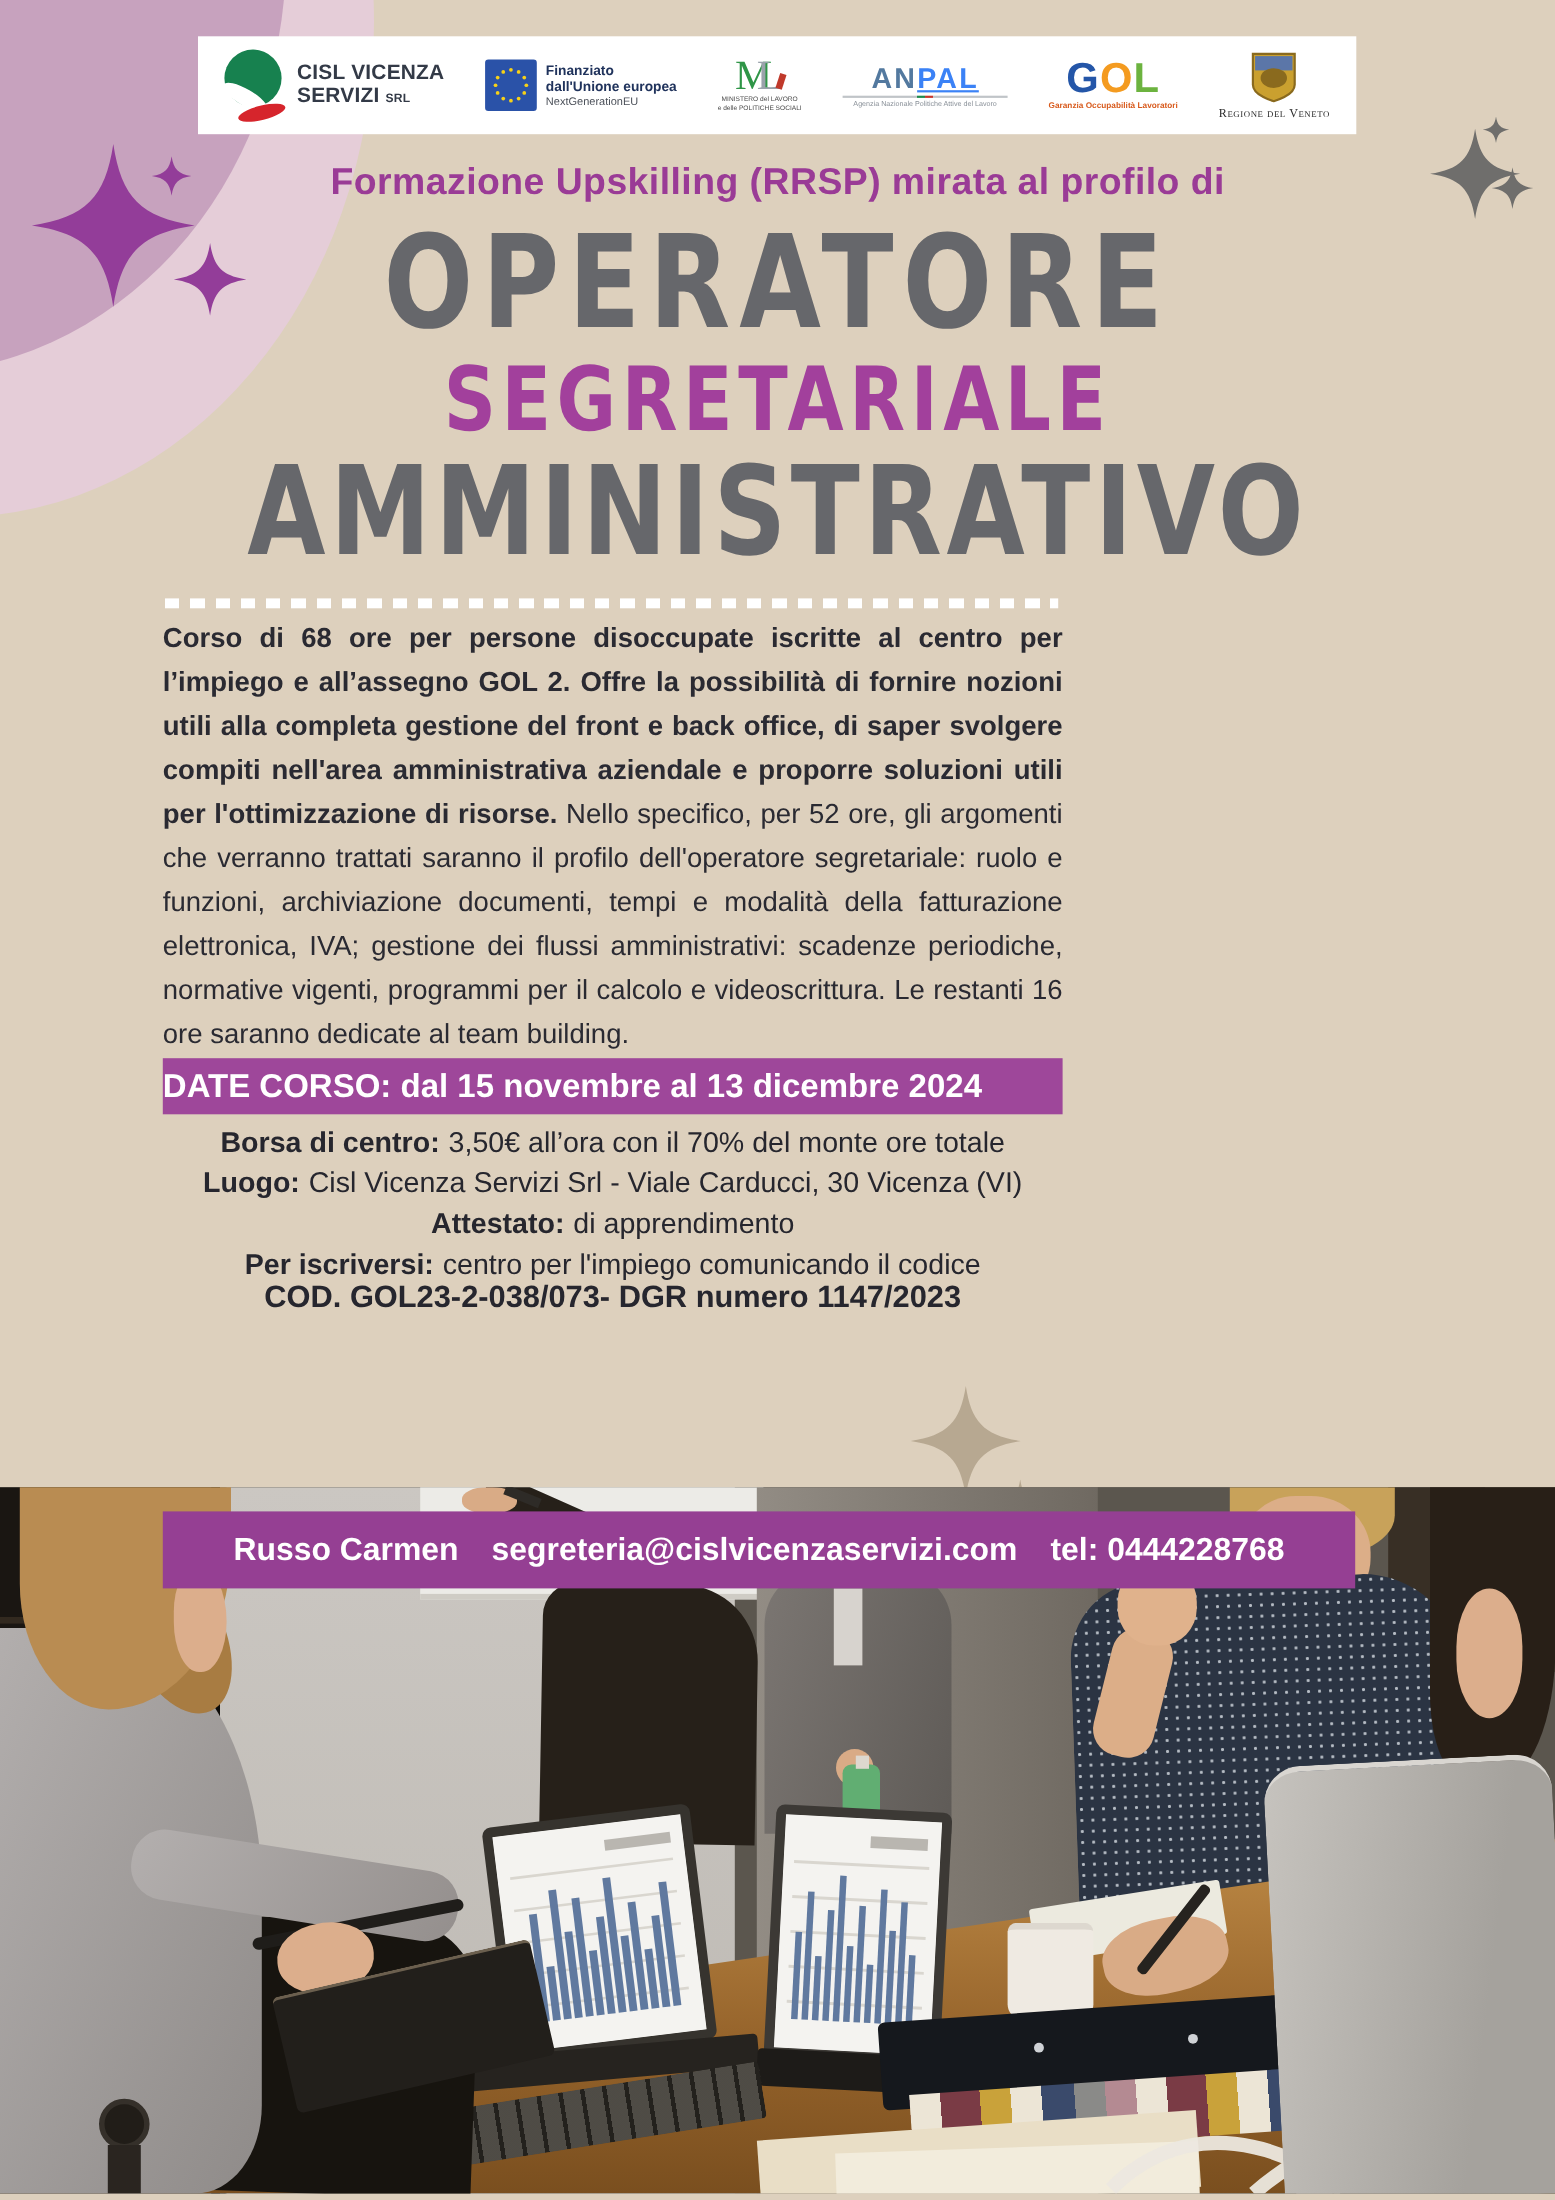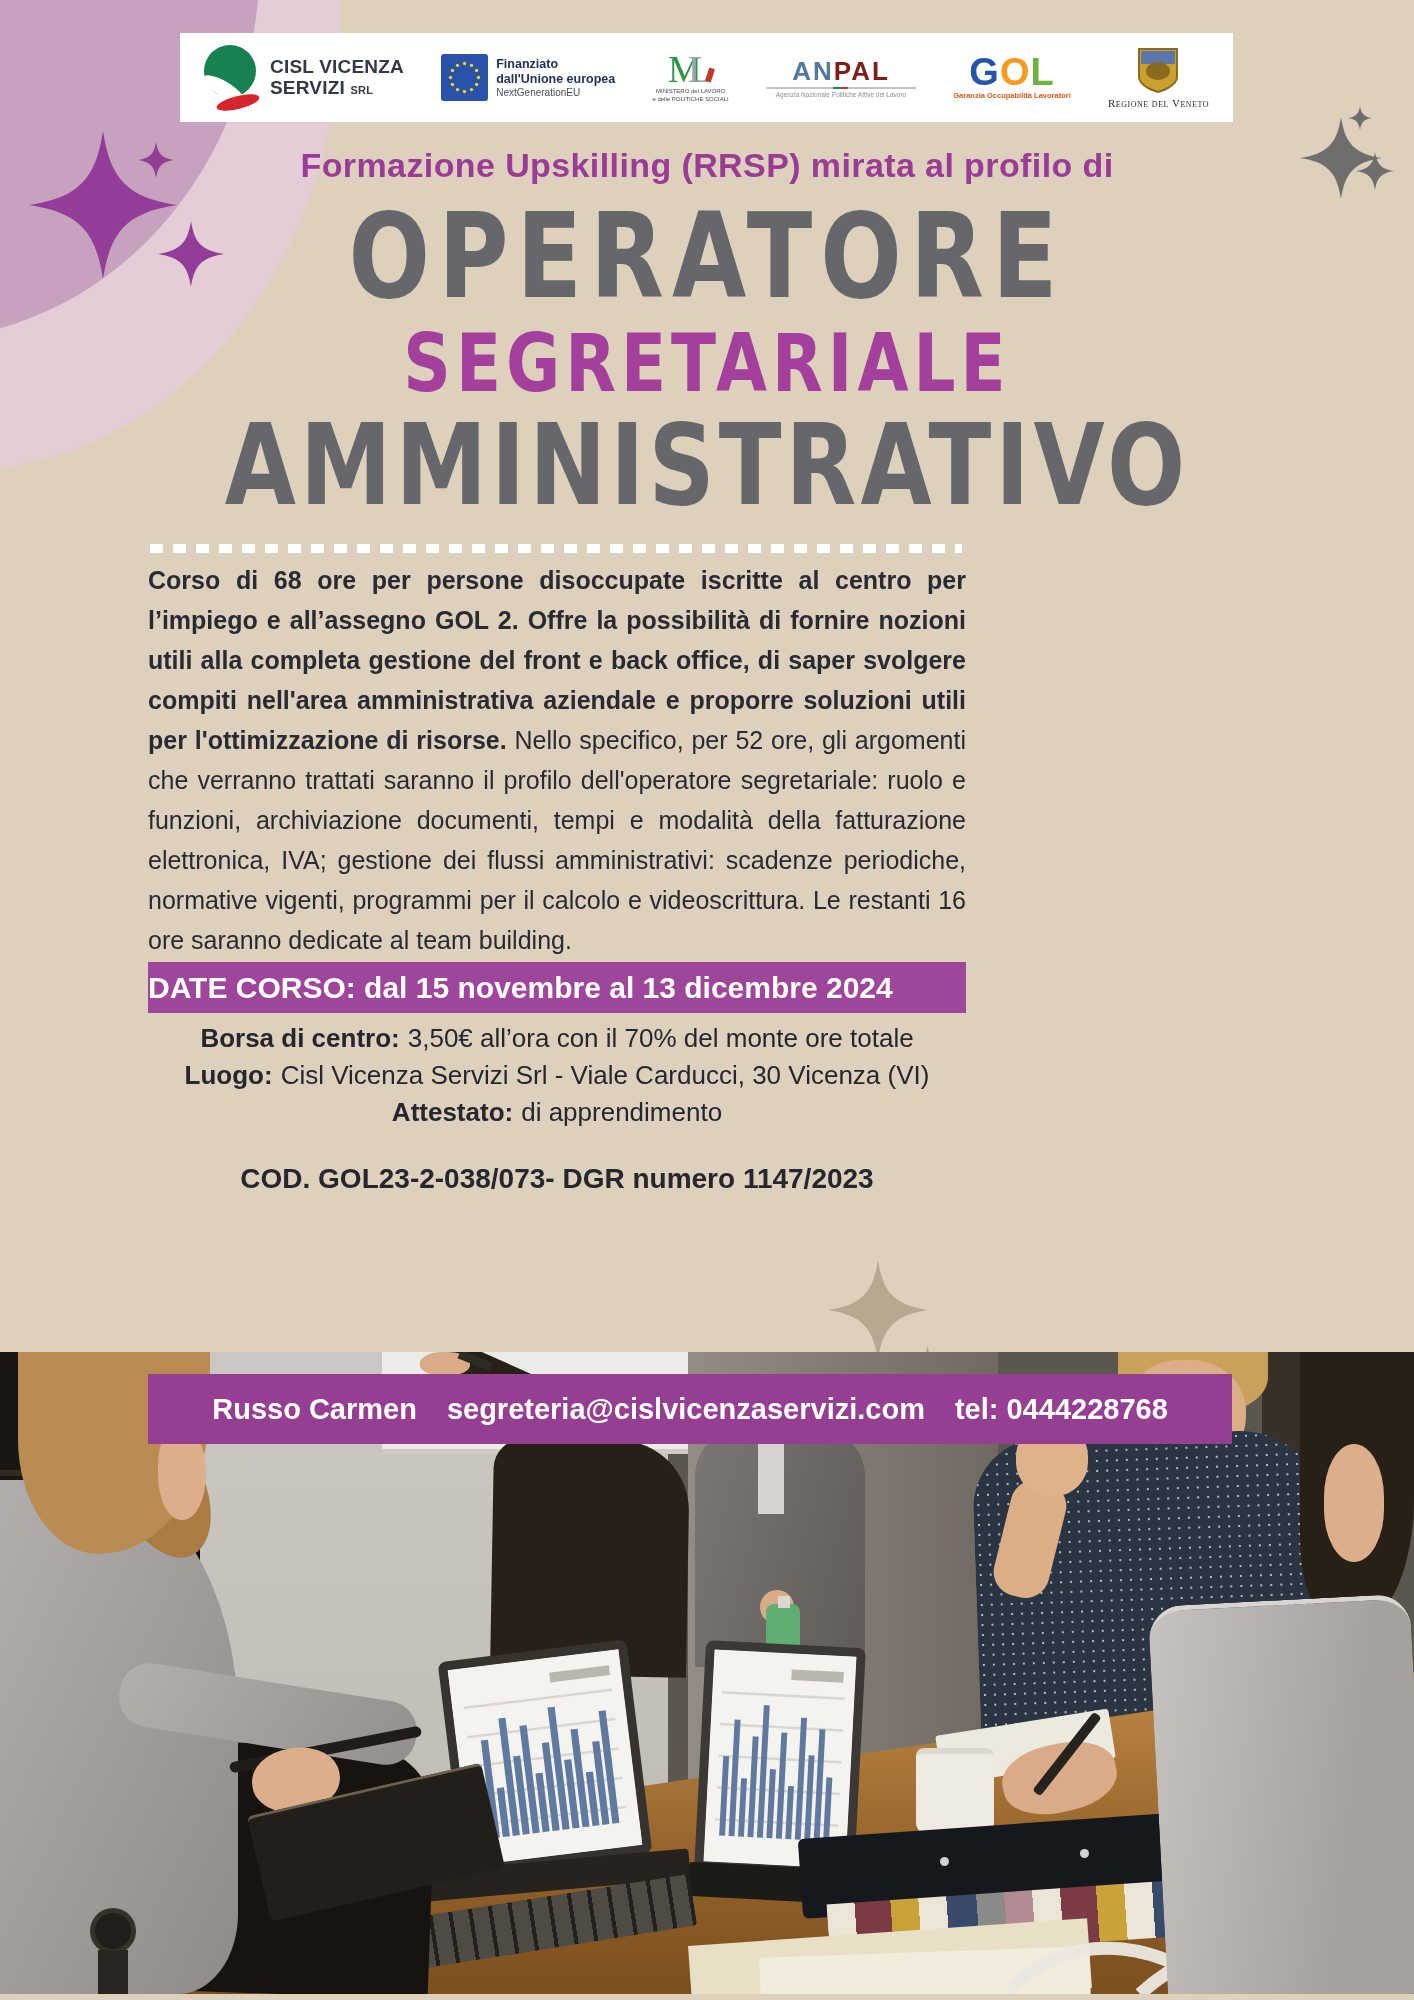--- a/index.html
+++ b/index.html
@@ -36,21 +36,21 @@
   .eu-text{font-size:12.5px; font-weight:bold; color:#20335c; line-height:1.2;}
   .eu-text .ngeu{font-weight:normal; color:#4a4f58; font-size:10px;}
   .ml-logo{display:flex; flex-direction:column; align-items:center;}
   .ml-letters{font-family:"Liberation Serif", serif; font-size:38px; line-height:.9; font-weight:normal;}
   .ml-m{color:#2f9547;}
   .ml-l{color:#9aa2ab; margin-left:-14px;}
   .ml-tick{display:inline-block; width:6px; height:14px; background:#c0392b; transform:rotate(18deg); margin-left:-4px;}
   .ml-caption{font-size:6px; color:#4a4a4a; text-align:center; line-height:1.2; margin-top:2px;}
   .anpal-logo{display:flex; flex-direction:column; align-items:center;}
   .anpal-name{font-size:26px; font-weight:bold; letter-spacing:2px; line-height:1;}
-  .anpal-blue{color:#53799f;} .anpal-gr{color:#7f1d1d;}
+  .anpal-blue{color:#53799f;} .anpal-gr{color:#3b82f6;text-decoration:underline;}
   .anpal-line{width:150px; height:2px; margin:3px 0 2px;
     background:linear-gradient(90deg,#c0c4c8 0 45%, #1f8a4d 45% 50%, #c8372e 50% 55%, #c0c4c8 55% 100%);}
   .anpal-caption{font-size:6.5px; color:#8a9199;}
   .gol-logo{display:flex; flex-direction:column; align-items:center;}
   .gol-name{font-size:38px; font-weight:bold; line-height:.9; letter-spacing:1px;}
   .gol-g{color:#2456a8;} .gol-o{color:#f49b20;} .gol-l{color:#6cb33f;}
   .gol-caption{font-size:7.5px; font-weight:bold; color:#d85a1c; margin-top:2px;}
   .veneto-logo{display:flex; flex-direction:column; align-items:center;}
   .veneto-caption{font-family:"Liberation Serif", serif; font-variant:small-caps; font-size:11px;
     letter-spacing:.5px; color:#2b2b2b; margin-top:2px;}
@@ -289,20 +289,21 @@
   <p class="intro"><b>Corso di 68 ore per persone disoccupate iscritte al centro per l’impiego e all’assegno GOL 2. Offre la possibilità di fornire nozioni utili alla completa gestione del front e back office, di saper svolgere compiti nell'area amministrativa aziendale e proporre soluzioni utili per l'ottimizzazione di risorse.</b><span> Nello specifico, per 52 ore, gli argomenti che verranno trattati saranno il profilo dell'operatore segretariale: ruolo e funzioni, archiviazione documenti, tempi e modalità della fatturazione elettronica, IVA; gestione dei flussi amministrativi: scadenze periodiche, normative vigenti, programmi per il calcolo e videoscrittura. Le restanti 16 ore saranno dedicate al team building.</span></p>
 
   <div class="date-banner">
     <span>DATE CORSO: dal 15 novembre al 13 dicembre 2024</span>
   </div>
 
   <div class="details">
     <div class="row"><b>Borsa di centro:</b><span>3,50€ all’ora con il 70% del monte ore totale</span></div>
     <div class="row"><b>Luogo:</b><span>Cisl Vicenza Servizi Srl - Viale Carducci, 30 Vicenza (VI)</span></div>
     <div class="row"><b>Attestato:</b><span>di apprendimento</span></div>
+    <div class="row"><b>Per iscriversi:</b><span>centro per l'impiego comunicando il codice</span></div>
   </div>
   <div class="code-line">COD. GOL23-2-038/073- DGR numero 1147/2023</div>
 
   <svg class="sparkle sp-tan" style="left:828px; top:1260px;" width="100" height="100" viewBox="0 0 100 100">
       <path d="M50 0 C55 33 67 45 100 50 C67 55 55 67 50 100 C45 67 33 55 0 50 C33 45 45 33 50 0 Z"></path>
     </svg>
   <svg class="sparkle sp-tan" style="left:905px; top:1345px;" width="45" height="45" viewBox="0 0 100 100">
       <path d="M50 0 C55 33 67 45 100 50 C67 55 55 67 50 100 C45 67 33 55 0 50 C33 45 45 33 50 0 Z"></path>
     </svg>
 

